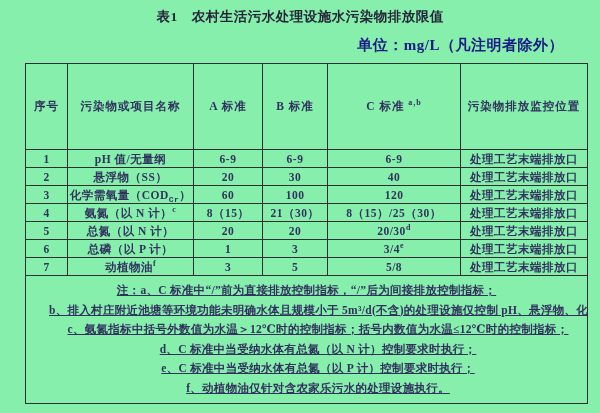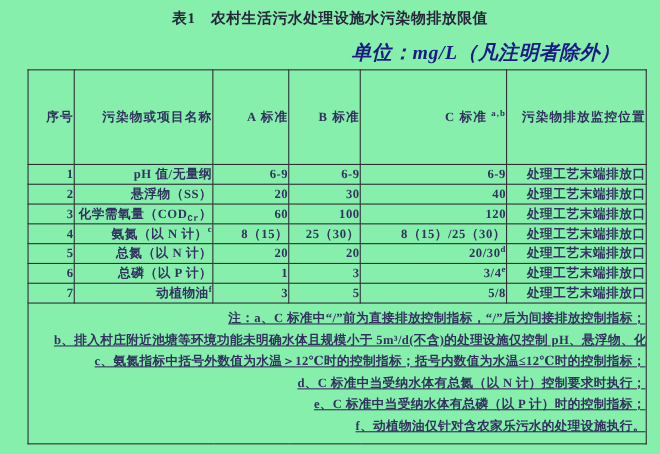--- a/index.html
+++ b/index.html
@@ -14,36 +14,35 @@
 
   .doc-title {
     position: absolute; top: 8px; left: 0; width: 600px;
     text-align: center;
     font-size: 13.5px; font-weight: bold;
     color: #26263a;
     letter-spacing: 0.5px;
   }
   .unit-line {
     position: absolute; top: 36px; right: 36px;
-    font-size: 18px; font-weight: bold;
+    font-size: 15px; font-weight: bold;
     color: #1b1b85;
     letter-spacing: 0.5px;
-    font-style: italic;
   }
 
   table.limits {
     position: absolute; top: 63px; left: 25px;
     width: 562px;
     border-collapse: collapse;
     table-layout: fixed;
     color: #32325f;
   }
   table.limits th, table.limits td {
     border: 1.5px solid #2f2f33;
-    text-align: right;
+    text-align: center;
     vertical-align: middle;
     font-weight: bold;
     font-size: 11.5px;
     padding: 0;
     overflow: hidden;
     white-space: nowrap;
   }
   tr.header-row th { height: 86px; letter-spacing: 1px; }
   tr.data-row td { height: 18px; line-height: 16px; letter-spacing: 0.5px; }
 
@@ -119,21 +118,21 @@
       <td>60</td>
       <td>100</td>
       <td><span>120</span><sup></sup></td>
       <td>处理工艺末端排放口</td>
     </tr>
 
     <tr class="data-row">
       <td>4</td>
       <td><span>氨氮（以 N 计）</span><sub></sub><span></span><sup>c</sup></td>
       <td>8（15）</td>
-      <td>25（30）</td>
+      <td>21（30）</td>
       <td><span>8（15）/25（30）</span><sup></sup></td>
       <td>处理工艺末端排放口</td>
     </tr>
 
     <tr class="data-row">
       <td>5</td>
       <td><span>总氮（以 N 计）</span><sub></sub><span></span><sup></sup></td>
       <td>20</td>
       <td>20</td>
       <td><span>20/30</span><sup>d</sup></td>
@@ -157,20 +156,20 @@
       <td><span>5/8</span><sup></sup></td>
       <td>处理工艺末端排放口</td>
     </tr>
 
     <tr>
       <td class="notes-cell" colspan="6">
         <p class="note-line">注：a、C 标准中“/”前为直接排放控制指标，“/”后为间接排放控制指标；</p>
         <p class="note-line note-indent">b、排入村庄附近池塘等环境功能未明确水体且规模小于 5m³/d(不含)的处理设施仅控制 pH、悬浮物、化学需氧量指标；</p>
         <p class="note-line note-indent">c、氨氮指标中括号外数值为水温＞12℃时的控制指标；括号内数值为水温≤12℃时的控制指标；</p>
         <p class="note-line note-indent">d、C 标准中当受纳水体有总氮（以 N 计）控制要求时执行；</p>
-        <p class="note-line note-indent">e、C 标准中当受纳水体有总磷（以 P 计）时的控制指标；</p>
+        <p class="note-line note-indent">e、C 标准中当受纳水体有总氮（以 P 计）控制要求时执行；</p>
         <p class="note-line note-indent">f、动植物油仅针对含农家乐污水的处理设施执行。</p>
       </td>
     </tr>
   </tbody>
     </table>
 
 </div>
 
 </body></html>

